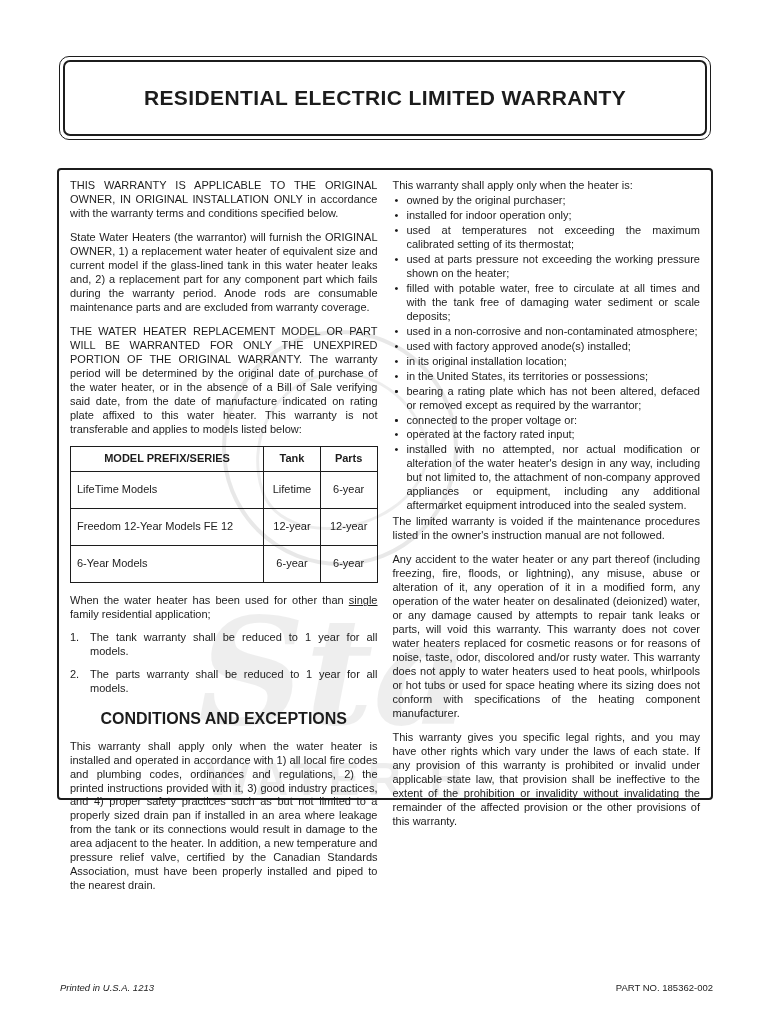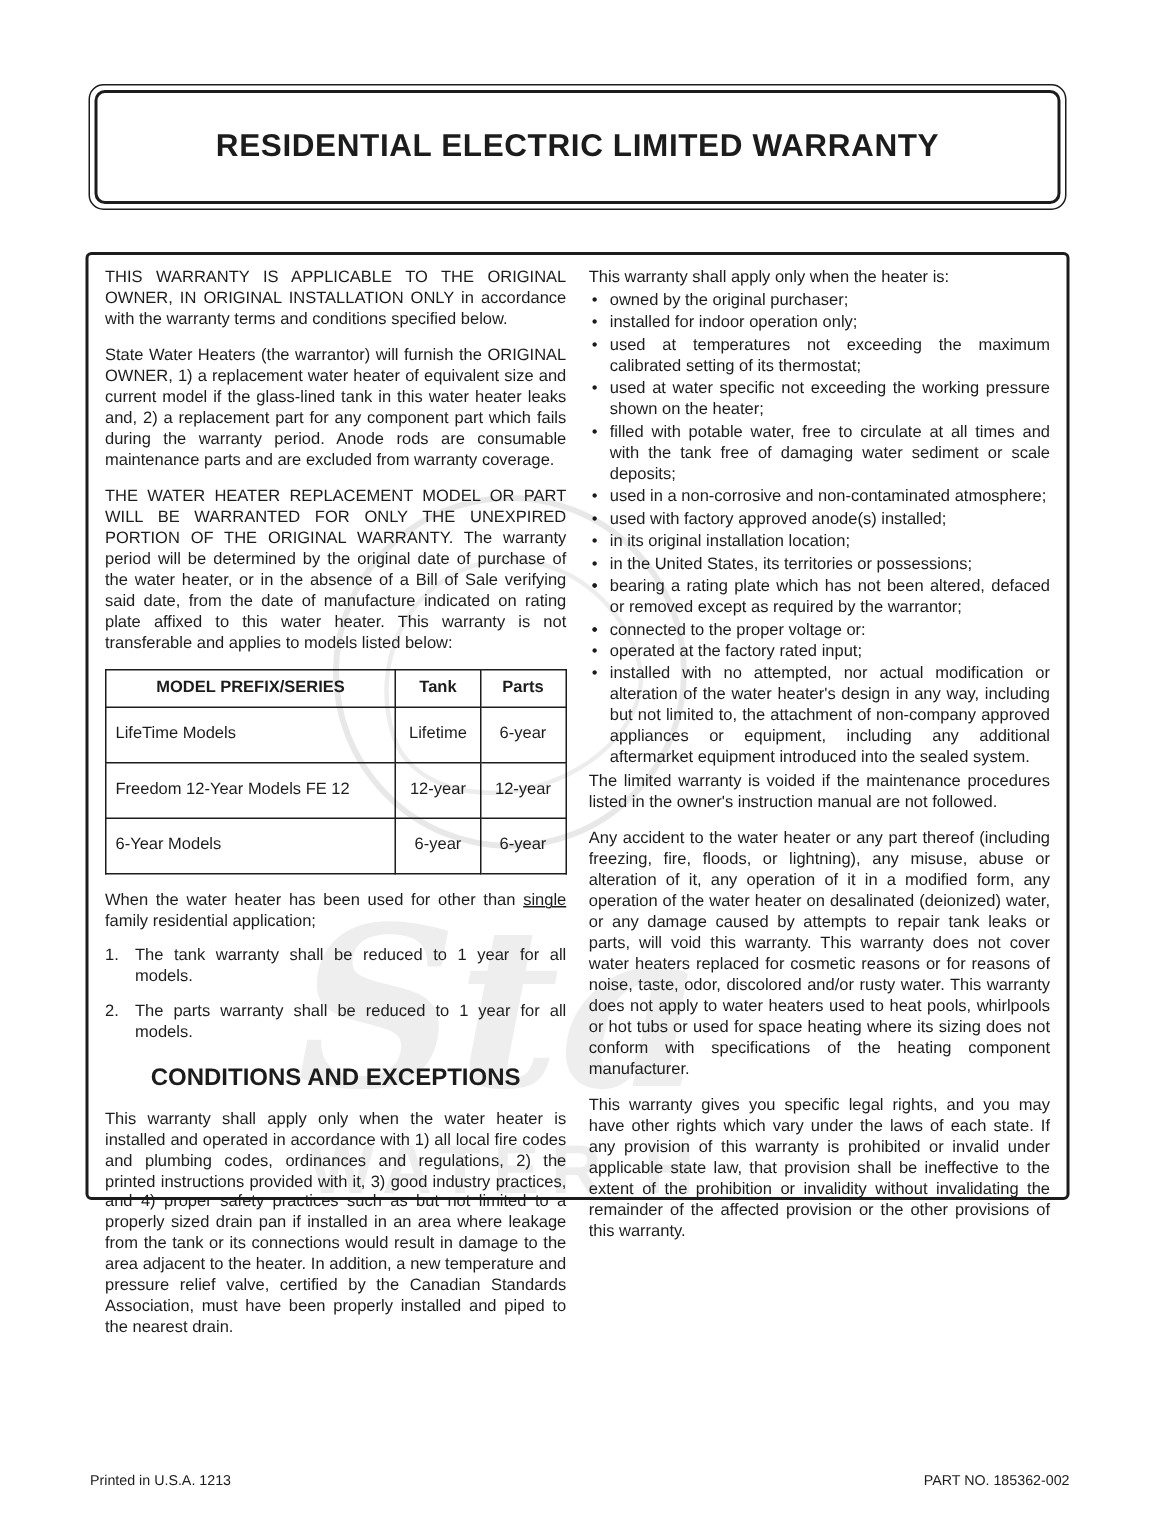--- a/index.html
+++ b/index.html
@@ -82,21 +82,21 @@
     text-align:center; font-weight:bold; font-size:16px;
     margin:13px 0 10px 0;
   }
   
   .bullets { margin:1px 0 0 0; padding:0; list-style:none; }
   .bullets li { position:relative; padding-left:14px; margin:0 0 1px 0; }
   .bullets .b { position:absolute; left:2px; top:0; }
   .after-bullets { margin-top:2px !important; }
   
   .footer-left {
-    position:absolute; left:60px; top:982px; font-size:9.5px; z-index:1;
+    position:absolute; left:60px; top:982px; font-size:9.5px; z-index:1;font-style:italic;
   }
   .footer-right {
     position:absolute; right:57px; top:982px; font-size:9.5px; z-index:1;
   }
 </style>
 </head>
 <body>
 
 <div class="watermark">
   <div class="wm-circle"></div>
@@ -166,21 +166,21 @@
     <p>This warranty shall apply only when the water heater is installed and operated in accordance with 1) all local fire codes and plumbing codes, ordinances and regulations, 2) the printed instructions provided with it, 3) good industry practices, and 4) proper safety practices such as but not limited to a properly sized drain pan if installed in an area where leakage from the tank or its connections would result in damage to the area adjacent to the heater.  In addition, a new temperature and pressure relief valve, certified by the Canadian Standards Association, must have been properly installed and piped to the nearest drain.</p>
   </div>
 
   <div class="col">
     <div>This warranty shall apply only when the heater is:</div>
 
     <ul class="bullets">
       <li><span class="b">•</span><span>owned by the original purchaser;</span></li>
       <li><span class="b">•</span><span>installed for indoor operation only;</span></li>
       <li><span class="b">•</span><span>used at temperatures not exceeding the maximum calibrated setting of its thermostat;</span></li>
-      <li><span class="b">•</span><span>used at water specific not exceeding the working pressure shown on the heater;</span></li>
+      <li><span class="b">•</span><span>used at parts pressure not exceeding the working pressure shown on the heater;</span></li>
       <li><span class="b">•</span><span>filled with potable water, free to circulate at all times and with the tank free of damaging water sediment or scale deposits;</span></li>
       <li><span class="b">•</span><span>used in a non-corrosive and non-contaminated atmosphere;</span></li>
       <li><span class="b">•</span><span>used with factory approved anode(s) installed;</span></li>
       <li><span class="b">•</span><span>in its original installation location;</span></li>
       <li><span class="b">•</span><span>in the United States, its territories or possessions;</span></li>
       <li><span class="b">•</span></li>
       <li><span class="b">•</span><span>bearing a rating plate which has not been altered, defaced or removed except as required by the warrantor;</span></li>
       <li><span class="b">•</span></li>
       <li><span class="b">•</span><span>connected to the proper voltage or:</span></li>
       <li><span class="b">•</span><span>operated at the factory rated input;</span></li>

